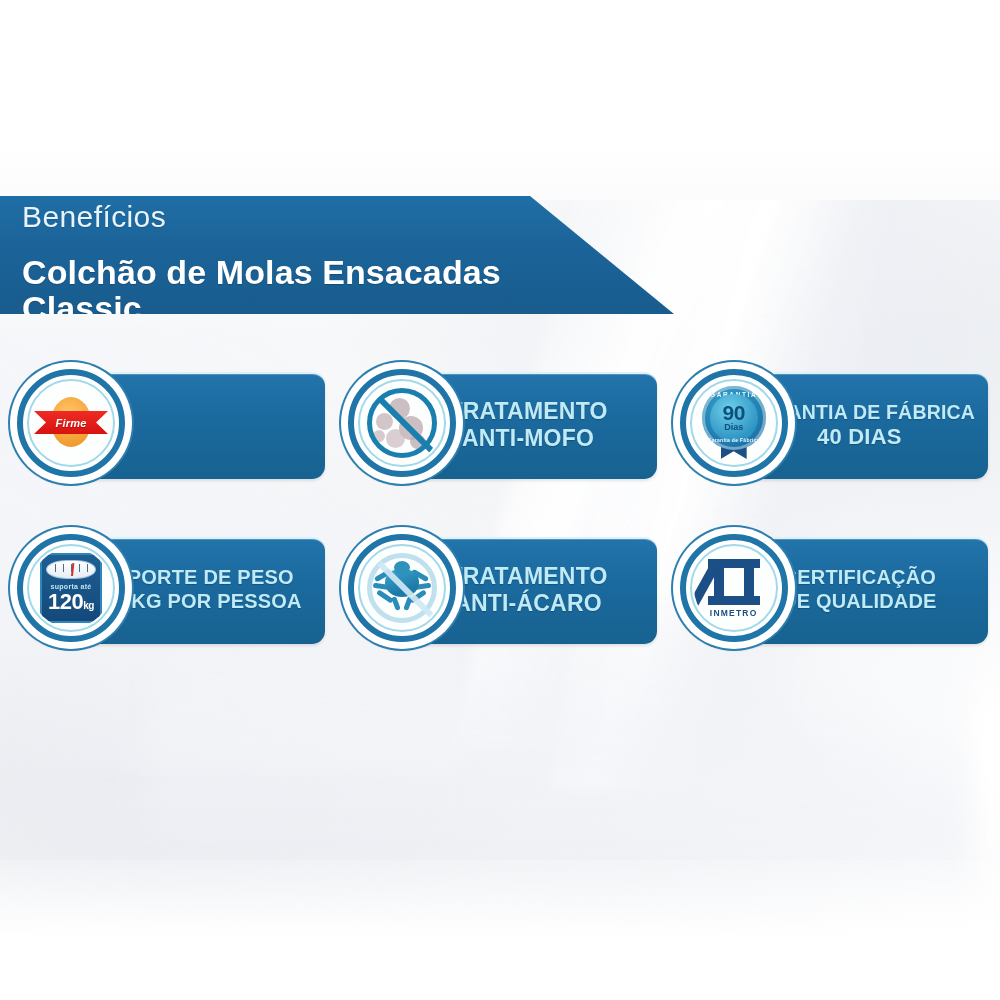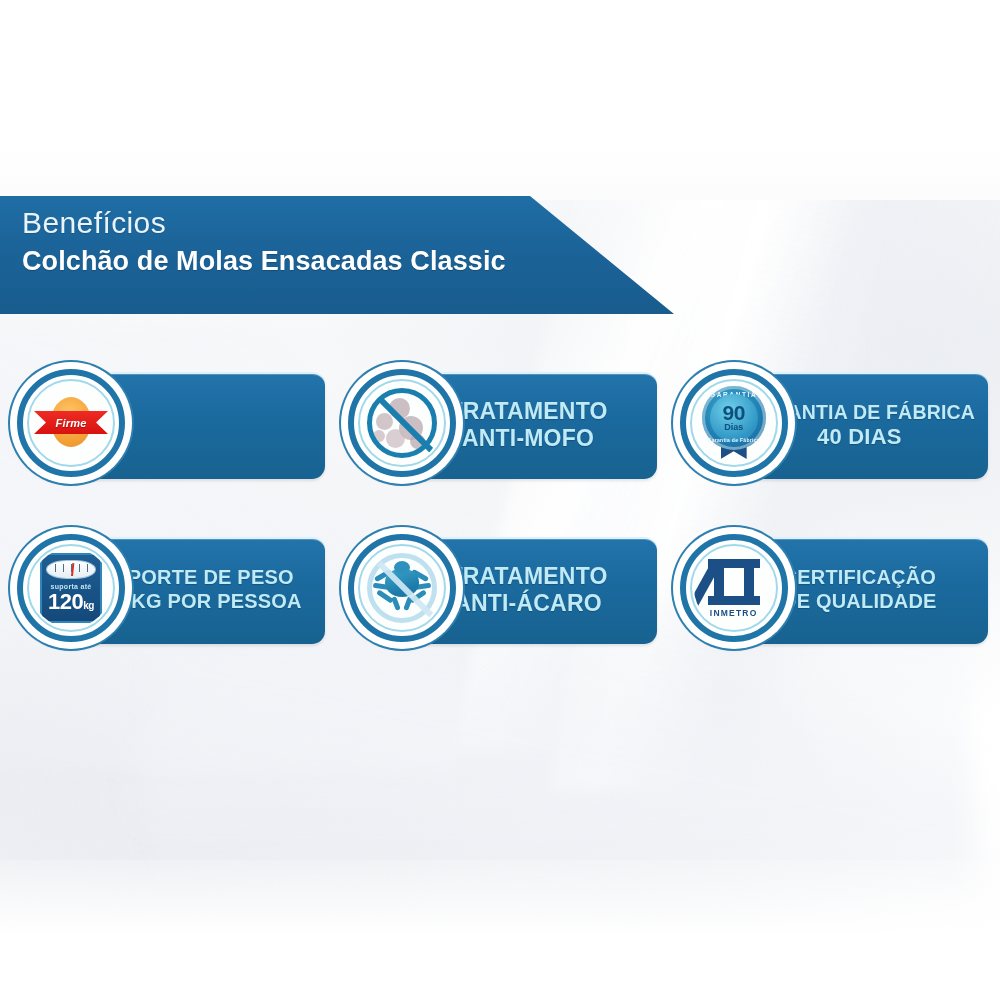--- a/index.html
+++ b/index.html
@@ -78,30 +78,30 @@
 
   
   #banner{
     position:absolute;left:0;top:196px;width:674px;height:118px;
     background:linear-gradient(180deg,#1f6ea6 0%,#1b6398 45%,#195c8e 100%);
     -webkit-clip-path:polygon(0 0, 530px 0, 674px 118px, 0 118px);
     clip-path:polygon(0 0, 530px 0, 674px 118px, 0 118px);
     box-shadow:0 2px 4px rgba(0,0,0,.12);
   }
   #banner-inner{
-    position:absolute;left:22px;top:12px;width:600px;
+    position:absolute;left:22px;top:6px;width:600px;
   }
   .ben-line1{
     font-size:30px;color:#e9f3fa;letter-spacing:.4px;line-height:1.0;
     font-weight:400;
     text-shadow:0 1px 1px rgba(0,0,0,.14);
   }
   .ben-line2{
-    margin-top:9px;
-    font-size:27px;color:#ffffff;font-weight:bold;letter-spacing:.1px;line-height:1.05;
+    margin-top:23px;
+    font-size:34px;color:#ffffff;font-weight:bold;letter-spacing:.1px;line-height:1.05;
     text-shadow:0 1px 1px rgba(0,0,0,.2);
   }
 
   
   #grid{
     position:absolute;left:8px;top:362px;width:984px;
     display:grid;
     grid-template-columns:repeat(3, 1fr);
     grid-template-rows:126px 126px;
     row-gap:39px;

